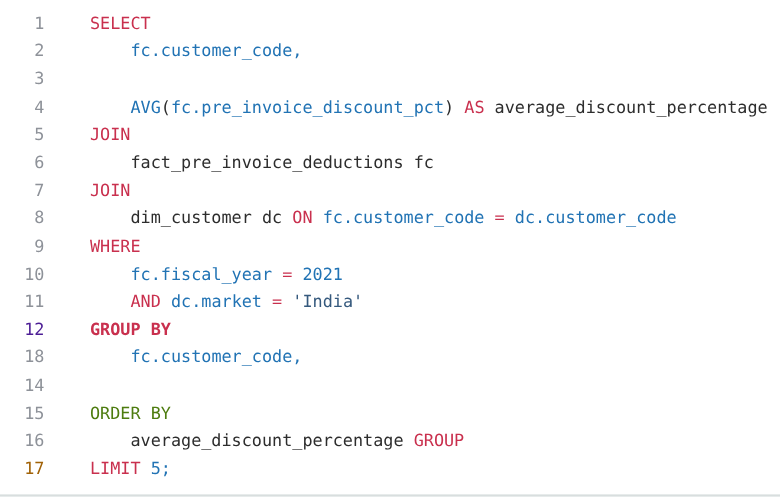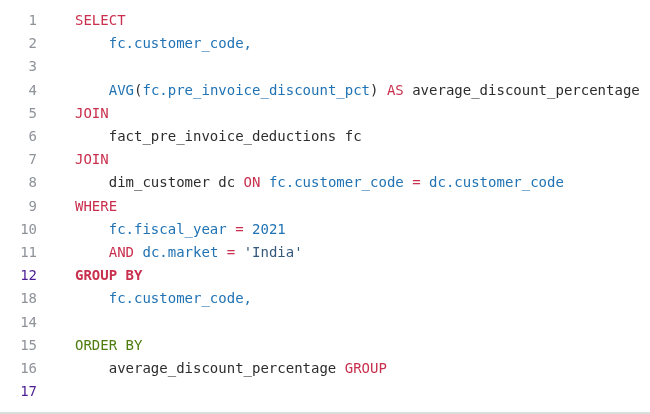--- a/index.html
+++ b/index.html
@@ -50,14 +50,14 @@
     <div class="line"><span class="ln" style="color: rgb(142, 146, 153);">7</span><span class="code"><span style="color: rgb(201, 48, 78); margin-top: 24px;">JOIN</span></span></div>
     <div class="line"><span class="ln" style="color: rgb(142, 146, 153);">8</span><span class="code"><span style="color: rgb(45, 45, 45);">    dim_customer dc </span><span style="color: rgb(201, 48, 78);">ON</span><span style="color: rgb(45, 45, 45);"> </span><span style="color: rgb(33, 115, 180);">fc.customer_code</span><span style="color: rgb(45, 45, 45);"> </span><span style="color: rgb(201, 48, 78);">=</span><span style="color: rgb(45, 45, 45);"> </span><span style="color: rgb(33, 115, 180);">dc.customer_code</span></span></div>
     <div class="line"><span class="ln" style="color: rgb(142, 146, 153);">9</span><span class="code"><span style="color: rgb(201, 48, 78);">WHERE</span></span></div>
     <div class="line"><span class="ln" style="color: rgb(142, 146, 153);">10</span><span class="code"><span style="color: rgb(45, 45, 45);">    </span><span style="color: rgb(33, 115, 180);">fc.fiscal_year</span><span style="color: rgb(45, 45, 45);"> </span><span style="color: rgb(201, 48, 78);">=</span><span style="color: rgb(45, 45, 45);"> </span><span style="color: rgb(33, 115, 180);">2021</span></span></div>
     <div class="line"><span class="ln" style="color: rgb(142, 146, 153);">11</span><span class="code"><span style="color: rgb(45, 45, 45);">    </span><span style="color: rgb(201, 48, 78);">AND</span><span style="color: rgb(45, 45, 45);"> </span><span style="color: rgb(33, 115, 180);">dc.market</span><span style="color: rgb(45, 45, 45);"> </span><span style="color: rgb(201, 48, 78);">=</span><span style="color: rgb(45, 45, 45);"> </span><span style="color: rgb(53, 89, 125);">'India'</span></span></div>
     <div class="line"><span class="ln" style="color: #4c1d95;">12</span><span class="code"><span style="color: rgb(201, 48, 78); font-weight: bold;">GROUP BY</span></span></div>
     <div class="line"><span class="ln" style="color: rgb(142, 146, 153);">18</span><span class="code"><span style="color: rgb(45, 45, 45);">    </span><span style="color: rgb(33, 115, 180);">fc.customer_code,</span></span></div>
     <div class="line"><span class="ln" style="color: rgb(142, 146, 153);">14</span><span class="code"><span style="color: rgb(45, 45, 45);">    </span></span></div>
     <div class="line"><span class="ln" style="color: rgb(142, 146, 153);">15</span><span class="code"><span style="color: #4d7c0f;">ORDER BY</span></span></div>
     <div class="line"><span class="ln" style="color: rgb(142, 146, 153);">16</span><span class="code"><span style="color: rgb(45, 45, 45);">    average_discount_percentage </span><span style="color: rgb(201, 48, 78);">GROUP</span></span></div>
-    <div class="line"><span class="ln" style="color: #4c1d95;">17</span></div>
+    <div class="line"><span class="ln" style="color: #a16207;">17</span><span class="code"><span style="color: rgb(201, 48, 78);">LIMIT</span><span style="color: rgb(45, 45, 45);"> </span><span style="color: rgb(33, 115, 180);">5;</span></span></div>
   </div>
 
 </body></html>

